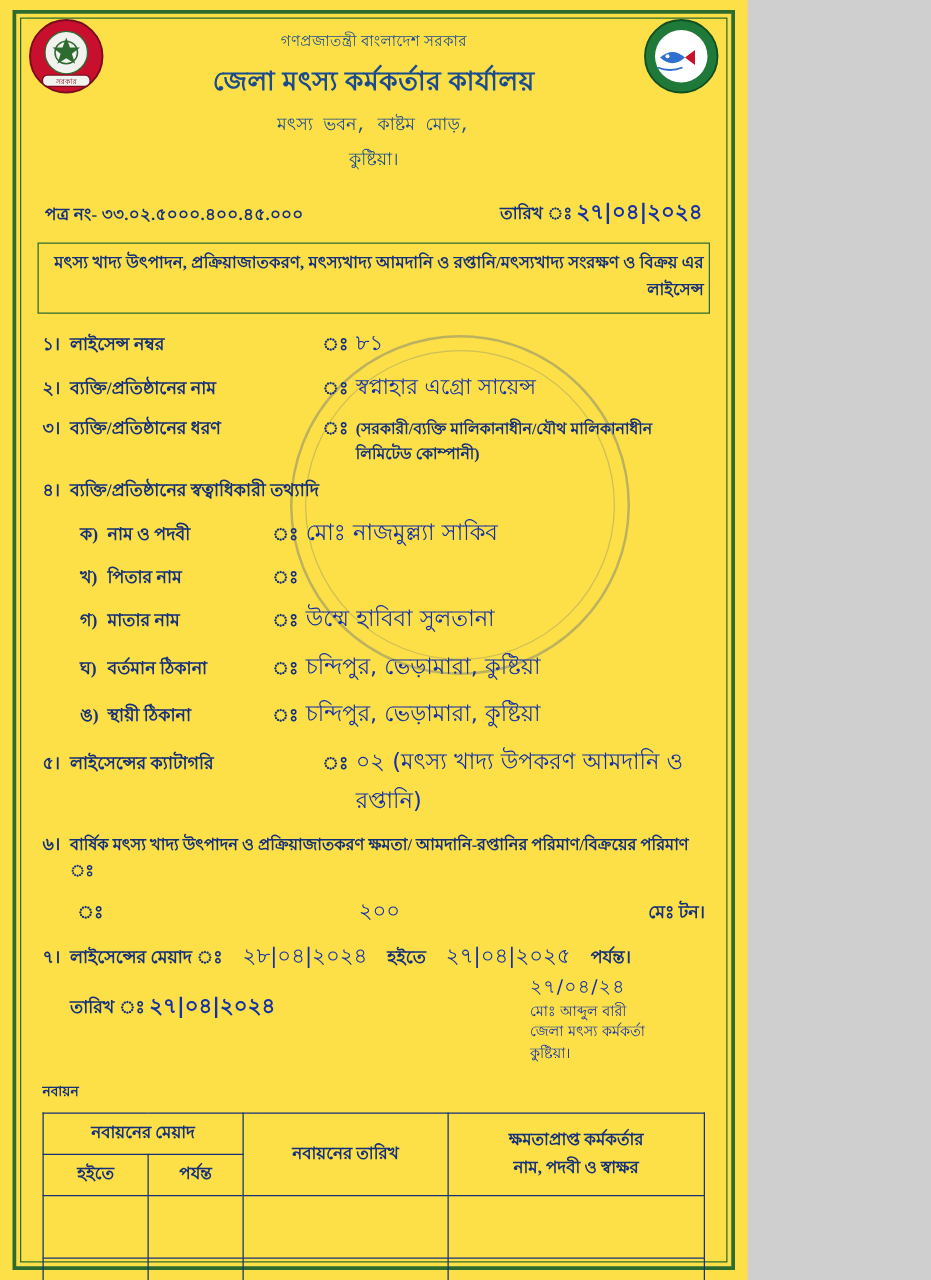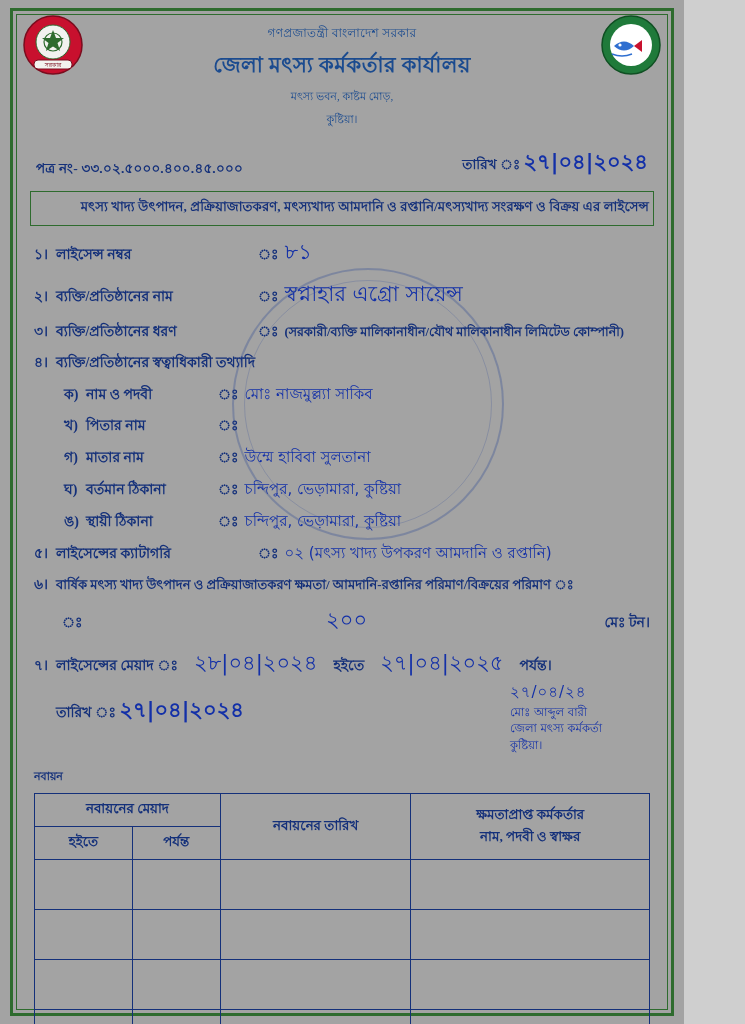--- a/index.html
+++ b/index.html
@@ -7,23 +7,23 @@
     padding: 0;
   }
   body {
     width: 745px;
     height: 1024px;
     background: #cfcfcf;
     font-family: "Liberation Serif", serif;
   }
   .page {
     position: relative;
-    width: 684px;
+    width: 598px;
     height: 1024px;
-    background: #a3a3a3;
+    background: #fde047;
     box-sizing: border-box;
     overflow: hidden;
   }
   
   .border-outer {
     position: absolute;
     left: 10px; top: 8px; right: 10px; bottom: 8px;
     border: 3px solid #2e6b2e;
     box-sizing: border-box;
   }
@@ -49,22 +49,23 @@
     letter-spacing: .3px;
     color: #1b4b8f;
   }
   .hdr .line2 {
     font-size: 21px;
     font-weight: bold;
     margin-top: 5px;
     letter-spacing: .5px;
   }
   .hdr .line3, .hdr .line4 {
-    font-size: 11px;
+    font-size: 14px;
     margin-top: 4px;
+    font-family: Liberation Mono, monospace;
   }
 
   .logo-left, .logo-right {
     position: absolute;
     top: 14px;
     width: 62px;
     height: 62px;
   }
   .logo-left { left: 22px; }
   .logo-right { right: 22px; }
@@ -76,26 +77,26 @@
     margin-top: 16px;
     font-size: 13.5px;
     color: #14307a;
     padding: 0 10px;
   }
   .rowline .memo { font-weight: bold; letter-spacing:.2px;}
   .rowline .datewrap { font-weight: bold; }
   .hand {
     font-family: "DejaVu Sans", sans-serif;
     color: #1330a8;
-    font-size: 15px;
+    font-size: 18px;
   }
   .hand-lg {
     font-family: "DejaVu Sans", sans-serif;
     color: #1330a8;
-    font-size: 21px;
+    font-size: 17px;
   }
 
   .titlebox {
     margin: 10px 4px 0 4px;
     border: 1.6px solid #2e6b2e;
     text-align: right;
     padding: 5px 4px 6px 4px;
     font-size: 13.2px;
     font-weight: bold;
     color: #14307a;

